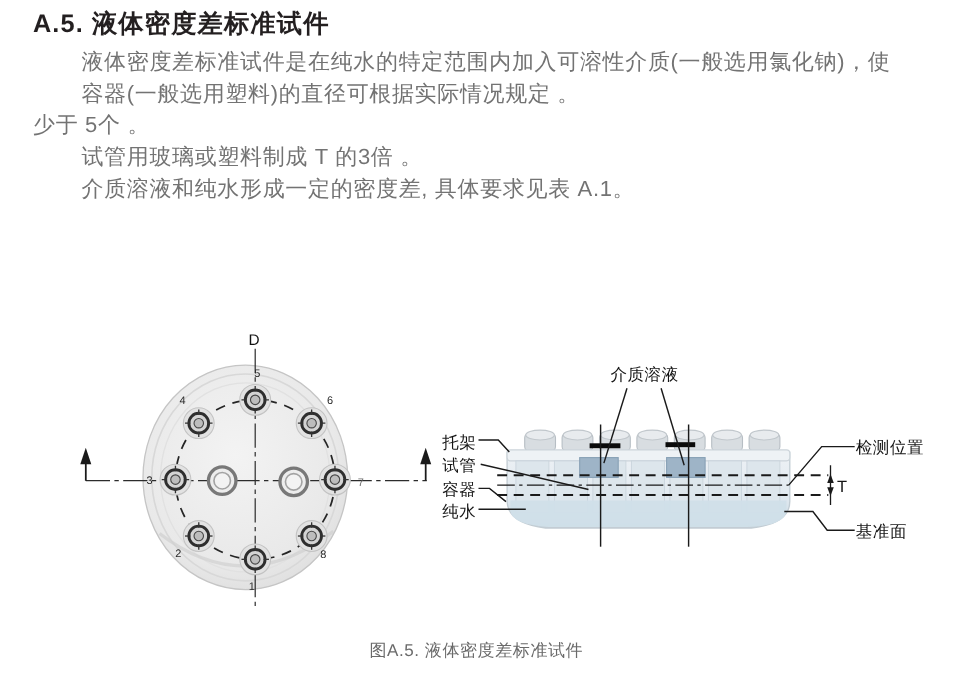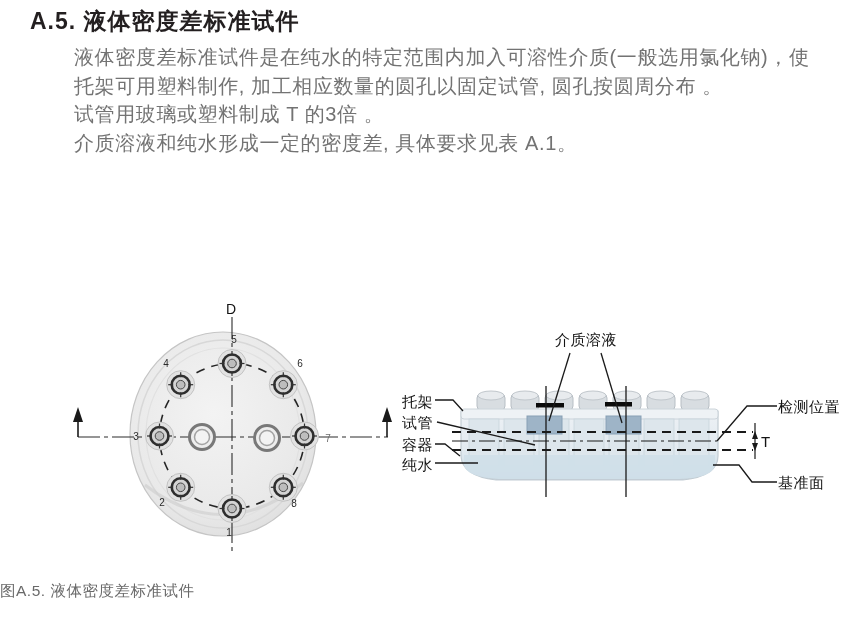--- a/index.html
+++ b/index.html
@@ -6,39 +6,40 @@
   .page{position:relative;width:866px;height:622px;background:#ffffff;overflow:hidden;
         font-family:"Liberation Sans","DejaVu Sans",sans-serif;color:#272324;}
   .title{position:absolute;left:30px;top:6px;font-size:23px;font-weight:bold;
          letter-spacing:1px;color:#231f20;white-space:nowrap;}
   .body-text{position:absolute;left:30px;top:43px;width:830px;font-size:20px;
              letter-spacing:0.6px;color:#737373;}
   .body-text .line{line-height:28.7px;white-space:nowrap;}
   .body-text .indent{padding-left:44px;}
   .fig-left{position:absolute;left:60px;top:295px;}
   .fig-right{position:absolute;left:395px;top:310px;}
-  .caption{position:absolute;left:0;top:581px;width:866px;text-align:left;
+  .caption{position:absolute;left:0;top:581px;width:866px;text-align:center;
            font-size:15.5px;letter-spacing:0.5px;color:#6a6a6a;}
   svg text{font-family:"Liberation Sans","DejaVu Sans",sans-serif;fill:#1c1c1c;}
   svg .num{font-size:10px;fill:#2a2a2a;}
   svg .num-faint{font-size:10px;fill:#6e6e6e;}
   svg .lbl{font-size:15px;fill:#141414;letter-spacing:0.5px;}
   svg .dlabel{font-size:14px;fill:#111;}
   .ann{stroke:#1a1a1a;fill:none;}
 </style>
 </head>
 <body>
 
 <div class="page">
 
   <div class="title">A.5. 液体密度差标准试件</div>
 
   <div class="body-text">
     <div class="line indent">液体密度差标准试件是在纯水的特定范围内加入可溶性介质(一般选用氯化钠)，使</div>
-    <div class="line indent">托架可用塑料制作, 加工相应数量的圆孔以固定试管, 圆孔按圆周分布 。</div>
+    <div class="line indent">容器(一般选用塑料)的直径可根据实际情况规定 。</div>
+    <div class="line">少于 5个 。</div>
     <div class="line indent">试管用玻璃或塑料制成 T 的3倍 。</div>
     <div class="line indent">介质溶液和纯水形成一定的密度差, 具体要求见表 A.1。</div>
   </div>
 
   <svg class="fig-left" width="340" height="285" viewBox="0 0 340 285">
     <defs>
       <radialGradient id="dishGrad" cx="45%" cy="40%" r="70%">
         <stop offset="0%" stop-color="#f3f3f3"></stop>
         <stop offset="70%" stop-color="#e9e9e9"></stop>
         <stop offset="100%" stop-color="#dadada"></stop>

